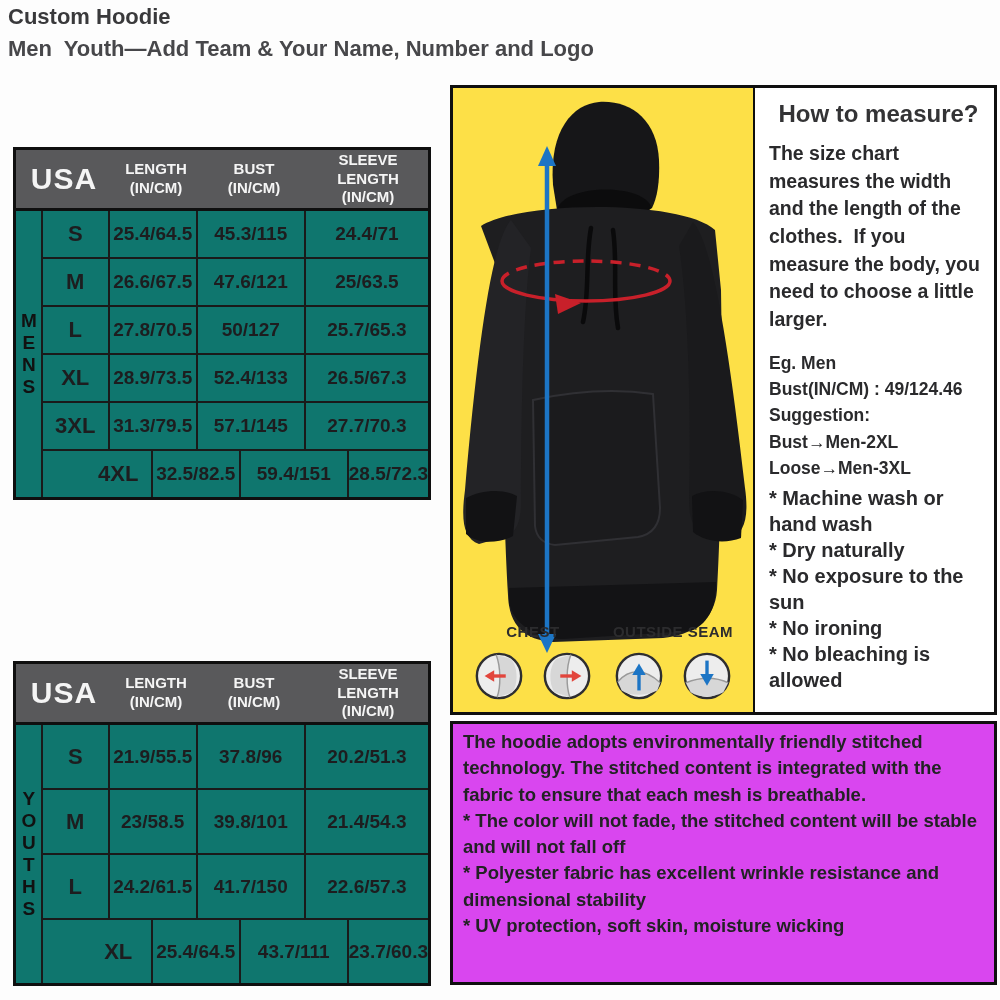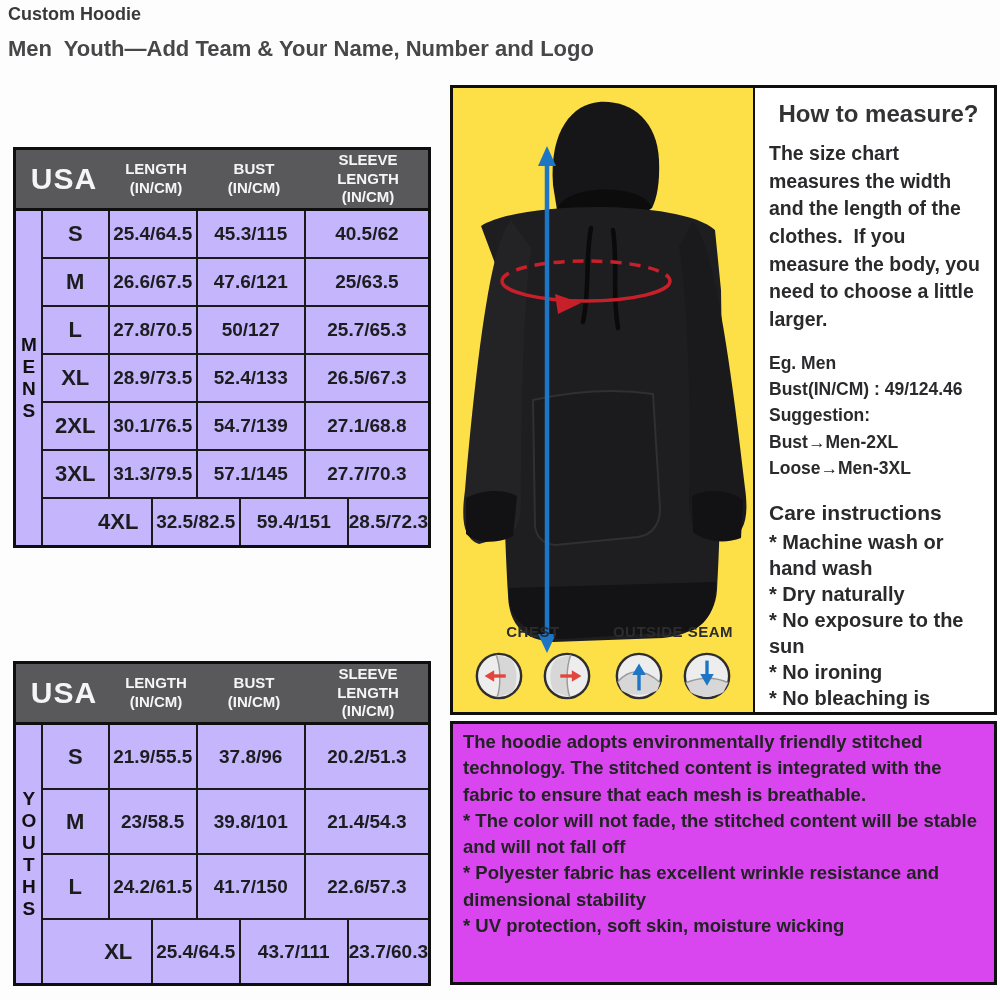--- a/index.html
+++ b/index.html
@@ -1,25 +1,25 @@
 <!DOCTYPE html>
 <html><head>
 <meta charset="utf-8">
 <style>
   html,body{margin:0;padding:0;}
   body{
     width:1000px;height:1000px;position:relative;background:#fdfdfd;
     font-family:"Liberation Sans",sans-serif;color:#1d1d1f;overflow:hidden;
   }
   
-  .page-title{position:absolute;left:8px;top:4px;font-size:18px;font-weight:700;color:#39393b;white-space:pre-wrap;}
+  .page-title{position:absolute;left:8px;top:4px;font-size:22px;font-weight:700;color:#39393b;white-space:pre-wrap;}
   .page-subtitle{position:absolute;left:8px;top:36px;font-size:22px;font-weight:600;color:#47474a;white-space:pre-wrap;}
 
   
-  .size-table{position:absolute;left:13px;width:418px;border:3px solid #0f0f0f;background:#c4b5fd;box-sizing:border-box;}
+  .size-table{position:absolute;left:13px;width:418px;border:3px solid #0f0f0f;background:#0f766e;box-sizing:border-box;}
   .size-table.mens{top:147px;}
   .size-table.youth{top:661px;}
   .thead{display:grid;grid-template-columns:96px 88px 108px 1fr;background:#59595b;color:#f5f5f5;
          border-bottom:3px solid #0f0f0f;align-items:center;text-align:center;}
   .mens .thead{height:58px;} .youth .thead{height:58px;}
   .th{font-weight:700;font-size:15px;line-height:1.25;}
   .th .sub{display:block;font-size:15px;}
   .th.usa{font-size:30px;letter-spacing:1px;}
   .tbody{display:flex;}
   .side-cell{width:27px;border-right:2px solid #1a1a1a;display:flex;align-items:center;justify-content:center;}
@@ -72,45 +72,39 @@
   </div>
   <div class="tbody">
     <div class="side-cell">
         <span class="vlabel">MENS</span>
       </div>
     <div class="rows">
       <div class="trow">
         <div class="cell size">S</div>
         <div class="cell">25.4/64.5</div>
         <div class="cell">45.3/115</div>
-        <div class="cell last">40.5/62</div>
+        <div class="cell last">24.4/71</div>
       </div>
       <div class="trow">
         <div class="cell size">M</div>
         <div class="cell">26.6/67.5</div>
         <div class="cell">47.6/121</div>
         <div class="cell last">25/63.5</div>
       </div>
       <div class="trow">
         <div class="cell size">L</div>
         <div class="cell">27.8/70.5</div>
         <div class="cell">50/127</div>
         <div class="cell last">25.7/65.3</div>
       </div>
       <div class="trow">
         <div class="cell size">XL</div>
         <div class="cell">28.9/73.5</div>
         <div class="cell">52.4/133</div>
         <div class="cell last">26.5/67.3</div>
-      </div>
-      <div class="trow">
-        <div class="cell size">2XL</div>
-        <div class="cell">30.1/76.5</div>
-        <div class="cell">54.7/139</div>
-        <div class="cell last">27.1/68.8</div>
       </div>
       <div class="trow">
         <div class="cell size">3XL</div>
         <div class="cell">31.3/79.5</div>
         <div class="cell">57.1/145</div>
         <div class="cell last">27.7/70.3</div>
       </div>
       <div class="trow">
         <div class="cell size">4XL</div>
         <div class="cell">32.5/82.5</div>
@@ -241,21 +235,20 @@
   <div class="howto">
     <div class="howto-heading">How to measure?</div>
     <div class="howto-body">The size chart measures the width and the length of the clothes.  If you measure the body, you need to choose a little larger.</div>
     <div class="eg-block">
       <div class="eg-line">Eg. Men</div>
       <div class="eg-line">Bust(IN/CM) : 49/124.46</div>
       <div class="eg-line">Suggestion:</div>
       <div class="eg-line">Bust→Men-2XL</div>
       <div class="eg-line">Loose→Men-3XL</div>
     </div>
-    <div class="care-heading">Care instructions</div>
     <div class="care-list">
       <div class="care-item">* Machine wash or hand wash</div>
       <div class="care-item">* Dry naturally</div>
       <div class="care-item">* No exposure to the sun</div>
       <div class="care-item">* No ironing</div>
       <div class="care-item">* No bleaching is allowed</div>
     </div>
   </div>
 </div>
 

